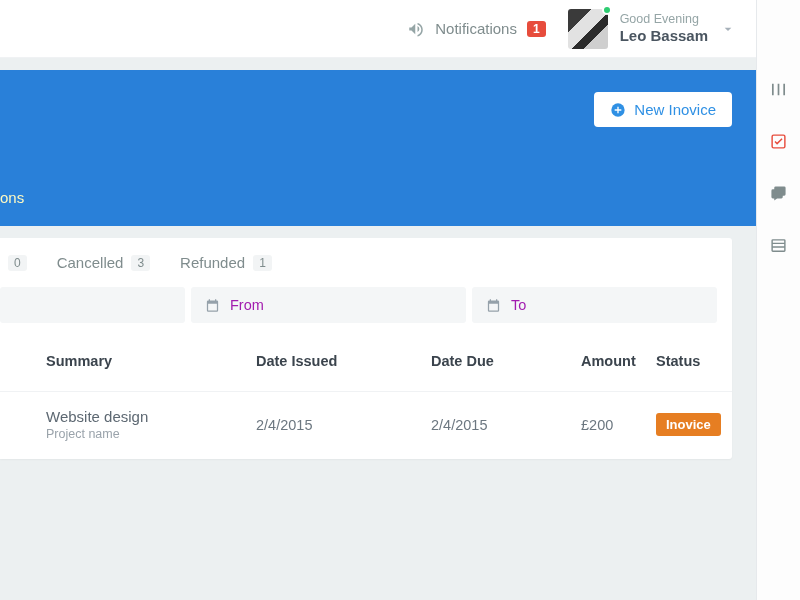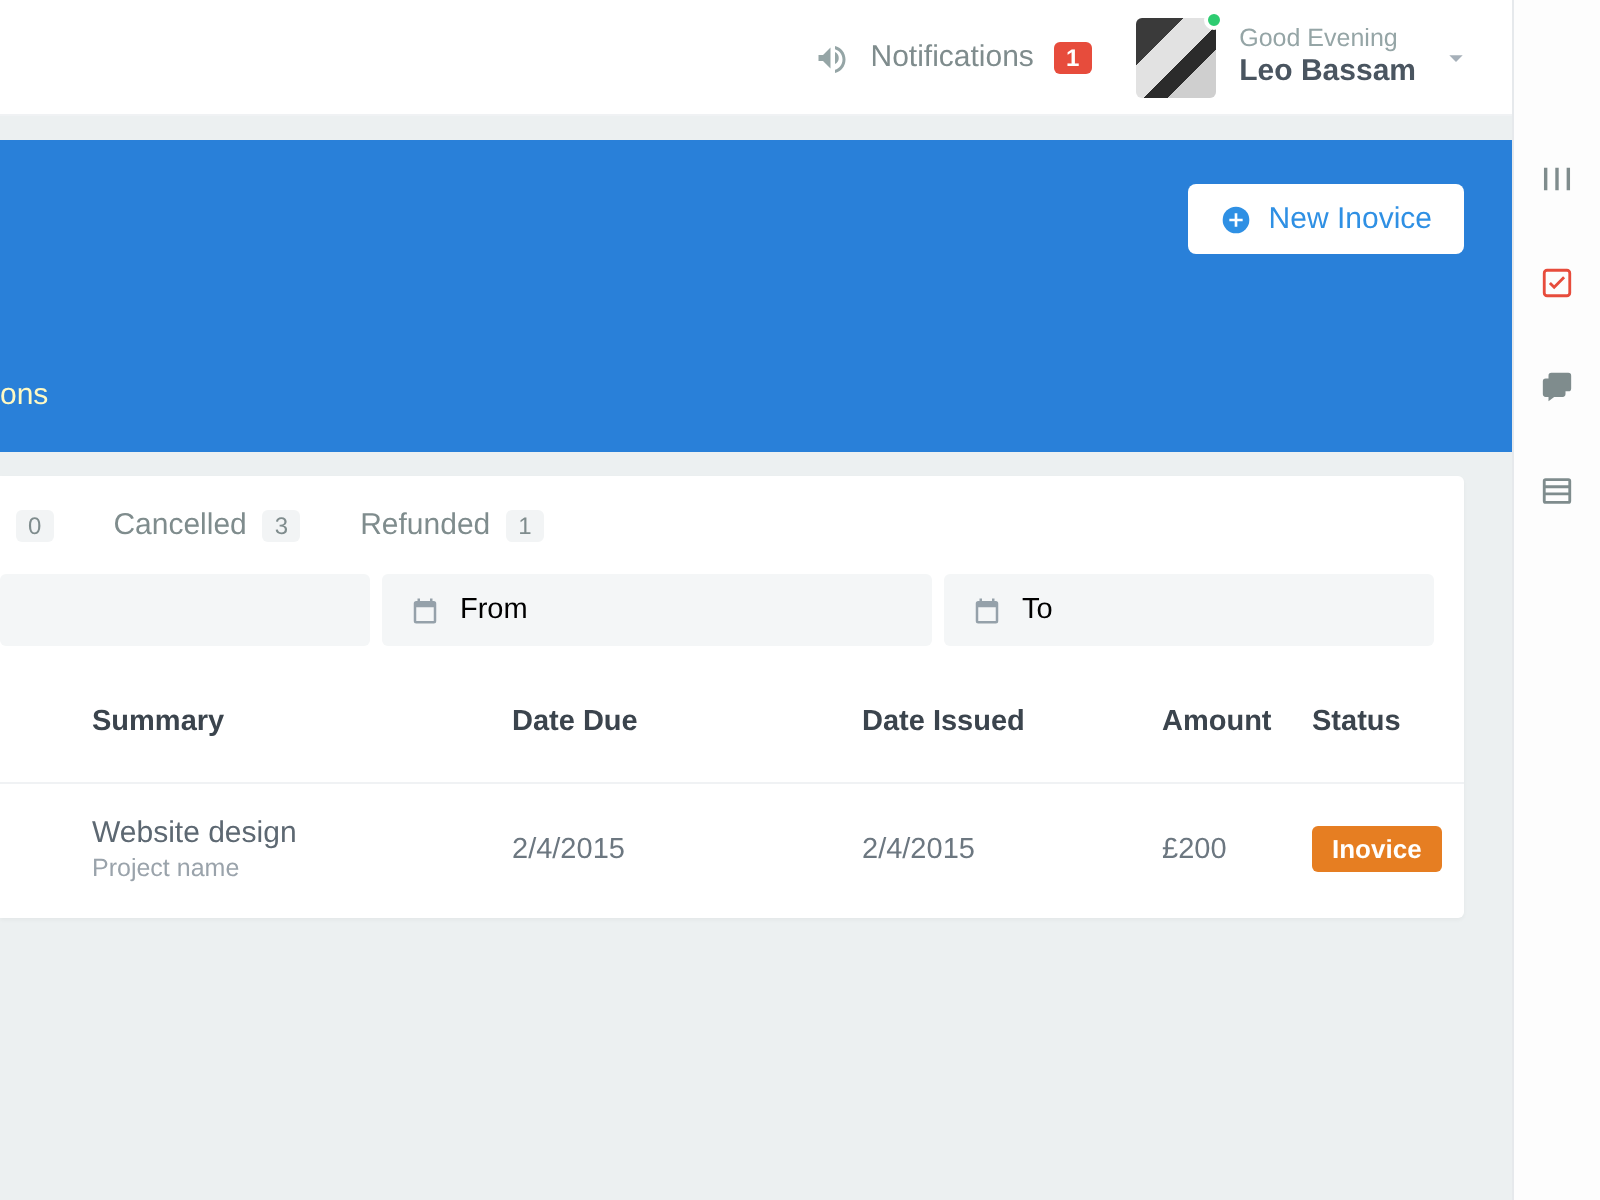--- a/index.html
+++ b/index.html
@@ -30,21 +30,21 @@
   
   .panel { background: #ffffff; margin-right: 24px; border-radius: 0 3px 3px 0; box-shadow: 0 1px 2px rgba(0,0,0,0.04); }
   .tabs { display: flex; gap: 30px; padding: 16px 10px 16px 0; color: #7f8c8d; font-size: 15px; }
   .tab { display: flex; align-items: center; gap: 8px; cursor: pointer; }
   .tab .count { background: #f2f4f5; color: #7f8c8d; font-size: 12px; border-radius: 3px; padding: 1px 6px; }
   .filters { display: flex; gap: 6px; padding: 0 0 14px 0; }
   .fbox { display: flex; align-items: center; background: #f4f6f7; border-radius: 3px; height: 36px; }
   .fbox.search { flex: 0 0 185px; }
   .fbox.from  { flex: 0 0 275px; }
   .fbox.to    { flex: 0 0 245px; }
-  .fbox .flabel { color: #000000; font-size: 14.5px; padding: 0 14px; display:flex; align-items:center; gap:10px; }
+  .fbox .flabel { color: #a21caf; font-size: 14.5px; padding: 0 14px; display:flex; align-items:center; gap:10px; }
   
   .thead, .trow { display: grid; grid-template-columns: 46px 210px 175px 150px 75px 60px; align-items: center; }
   .thead { padding: 16px 0 22px 0; color: #3b444d; font-weight: 700; font-size: 14.5px; border-bottom: 1px solid #f0f2f4; }
   .trow { padding: 16px 0 18px 0; color: #6c7780; font-size: 14.5px; }
   .trow .summary-main { color: #5d6872; font-size: 15px; }
   .trow .summary-sub  { color: #9aa3ab; font-size: 12.5px; margin-top: 2px; }
   .status-pill { background: #e67e22; color: #fff; font-size: 13px; font-weight: 600; border-radius: 3px; padding: 4px 10px; display: inline-block; }
   .th-status, .td-status { text-align: left; }
   .th-amount, .td-amount { text-align: left; }
   
@@ -134,22 +134,22 @@
                 </svg>
             </span>
             <span>To</span>
           </span>
         </div>
       </div>
 
       <div class="thead">
         <div></div>
         <div>Summary</div>
+        <div>Date Issued</div>
         <div>Date Due</div>
-        <div>Date Issued</div>
         <div class="th-amount">Amount</div>
         <div class="th-status">Status</div>
       </div>
 
       <div class="trow">
         <div></div>
         <div>
           <div class="summary-main">Website design</div>
           <div class="summary-sub">Project name</div>
         </div>

